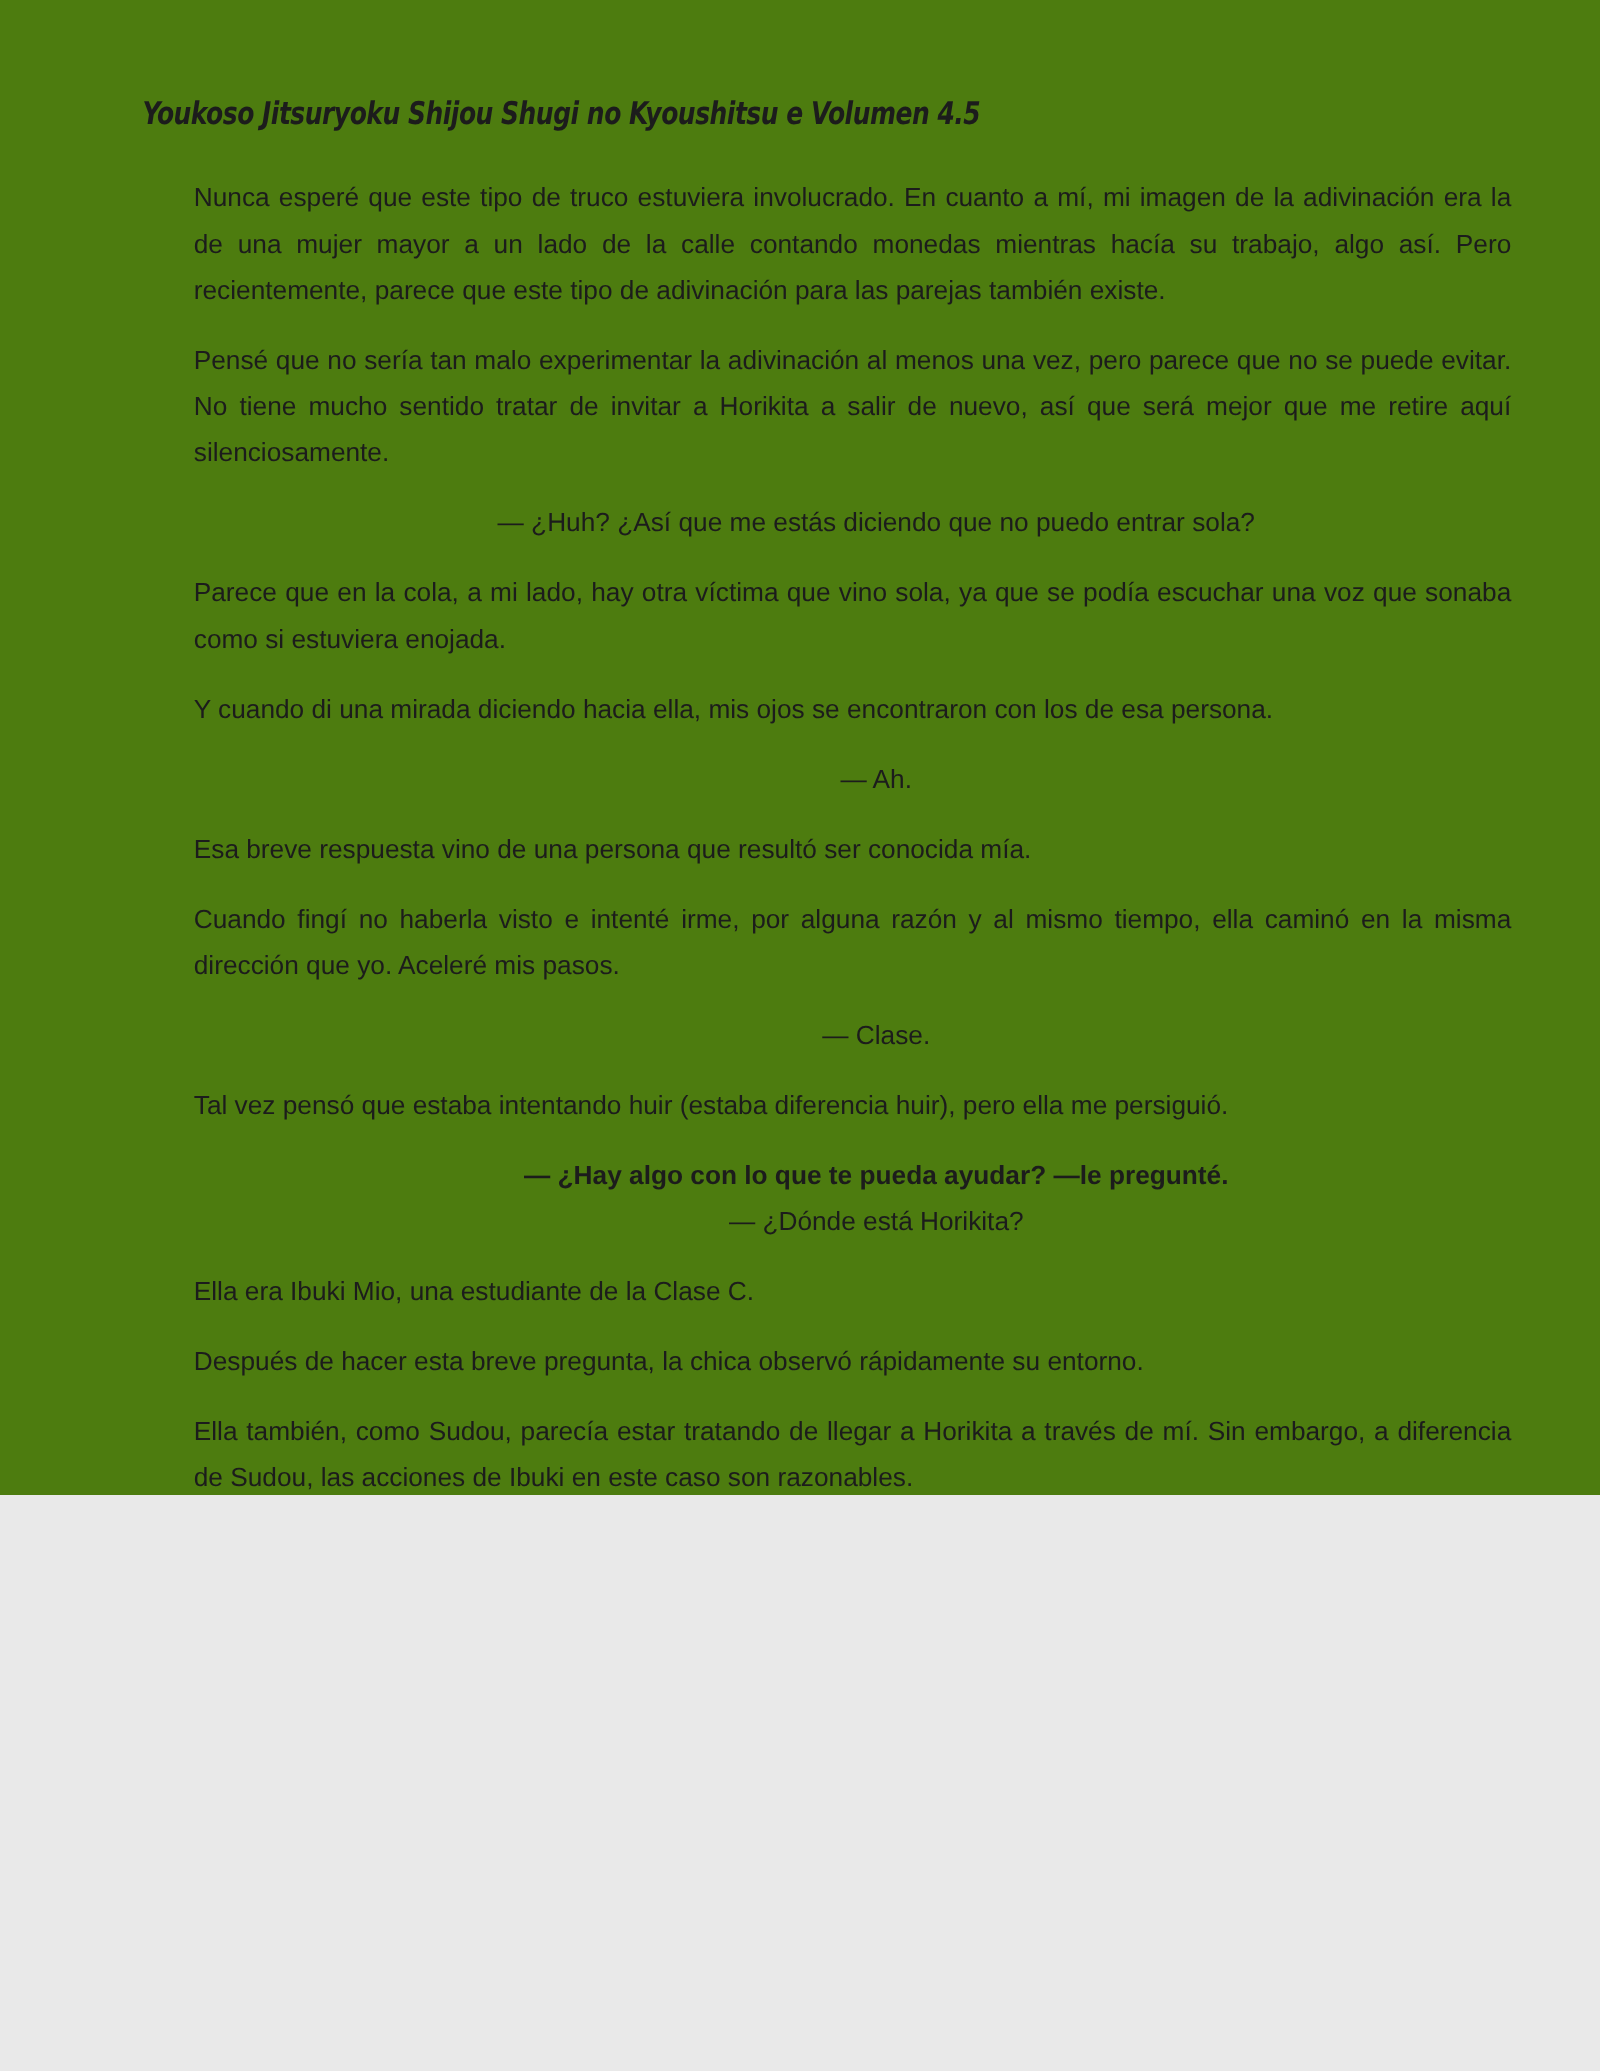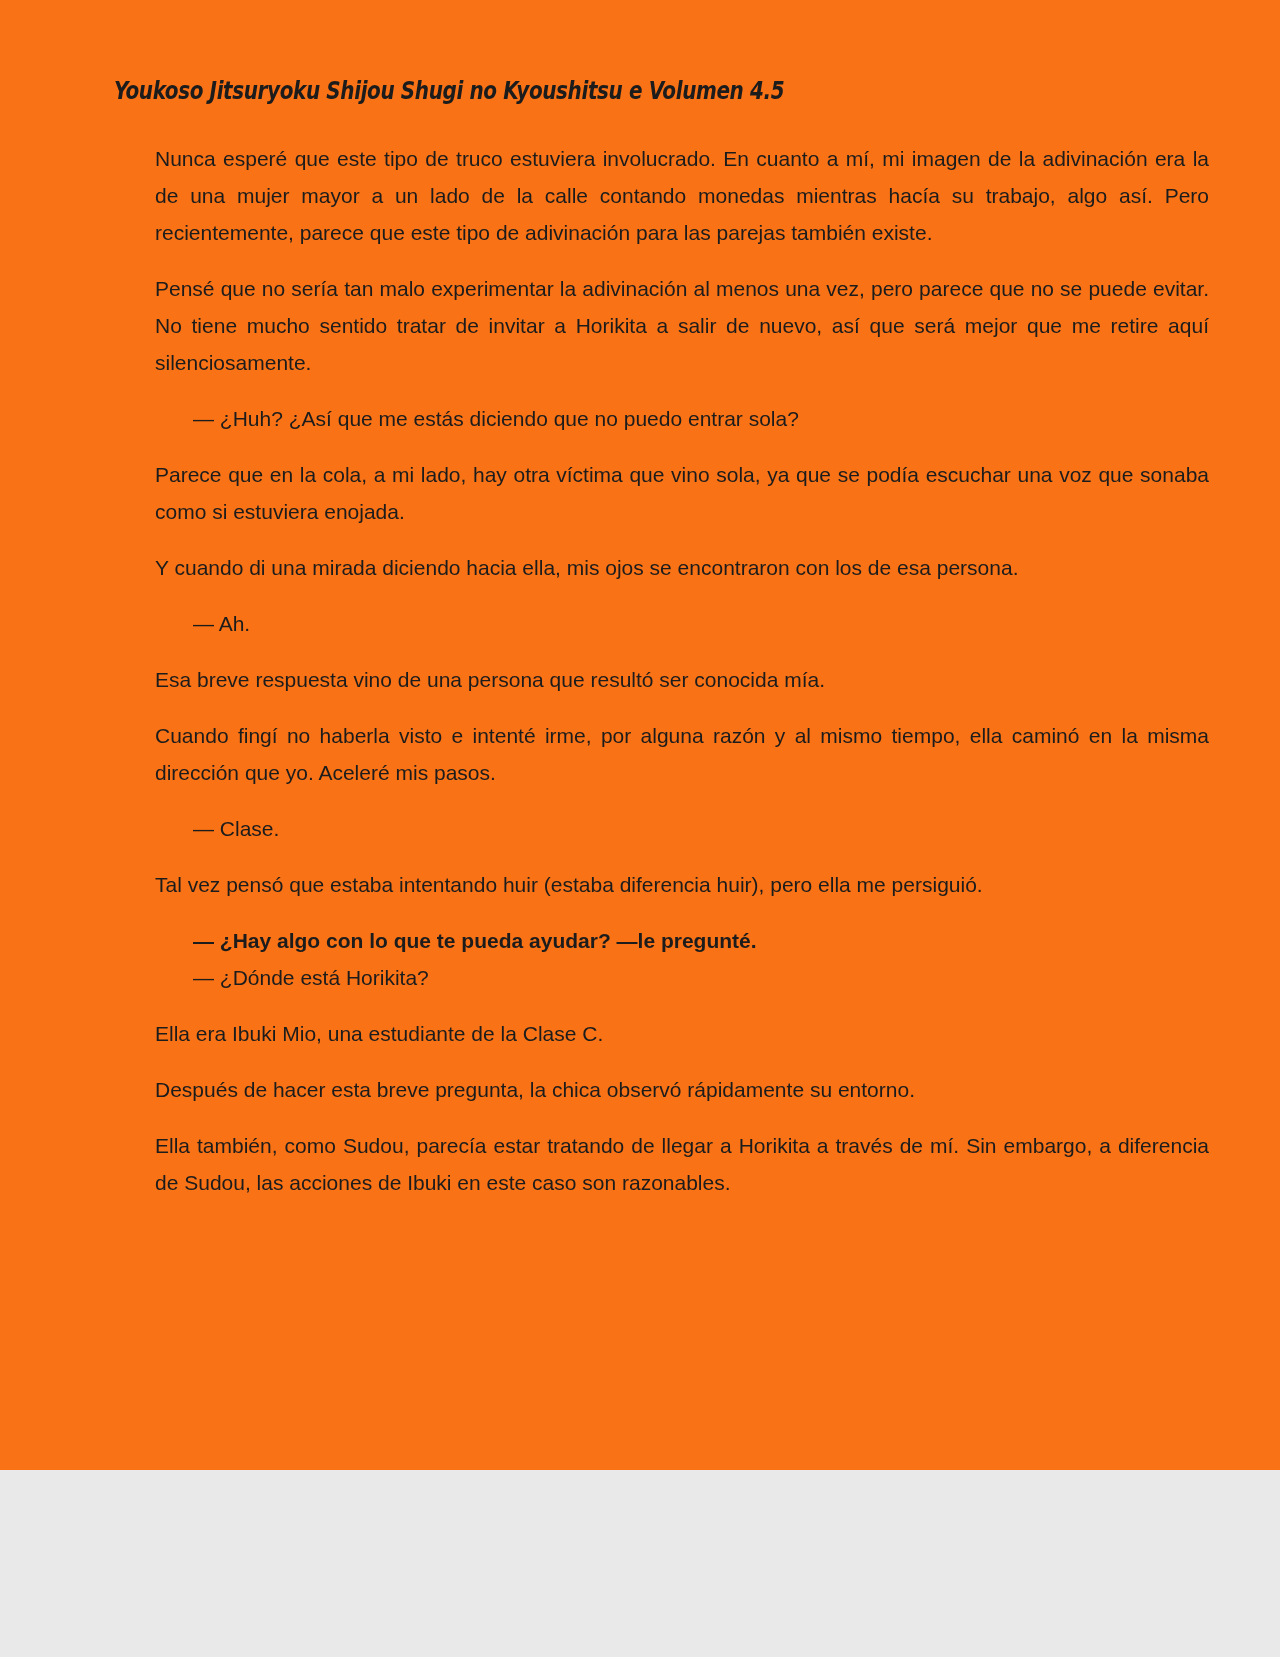--- a/index.html
+++ b/index.html
@@ -1,22 +1,22 @@
 <!DOCTYPE html>
 <html lang="es" style="--text-color: #1c1c1c; --rule-main: #6d3330; --rule-dark: #4a2422; --rule-gap: #f0e7d8; --rule-bottom: #5a4a3a;"><head>
 <meta charset="utf-8">
 <style>
   html, body { margin: 0; padding: 0; background: #e9e9e9; }
 
   .page {
     position: relative;
     width: 1280px;
-    height: 1470px;
+    height: 1196px;
     margin: 0 auto;
-    background: #f97316;
+    background: #4d7c0f;
     color: var(--text-color, #1c1c1c);
     overflow: hidden;
   }
 
   
   .doc-header {
     position: absolute;
     top: 76px;
     left: 114px;
     right: 110px;
@@ -43,21 +43,21 @@
     width: 1054px;
     font-family: "Liberation Sans", "DejaVu Sans", sans-serif;
     font-size: 21px;
     line-height: 37px;
     text-align: justify;
     margin-left: 41px;
   }
   .content p { margin: 0 0 19px 0; }
   .content p.dialogue {
     padding-left: 38px;
-    text-align: left;
+    text-align: center;
   }
   .content p.no-gap { margin-bottom: 0; font-weight: bold; }
 
   
   .doc-footer {
     position: absolute;
     top: 1514px;
     left: 114px;
     right: 110px;
   }

